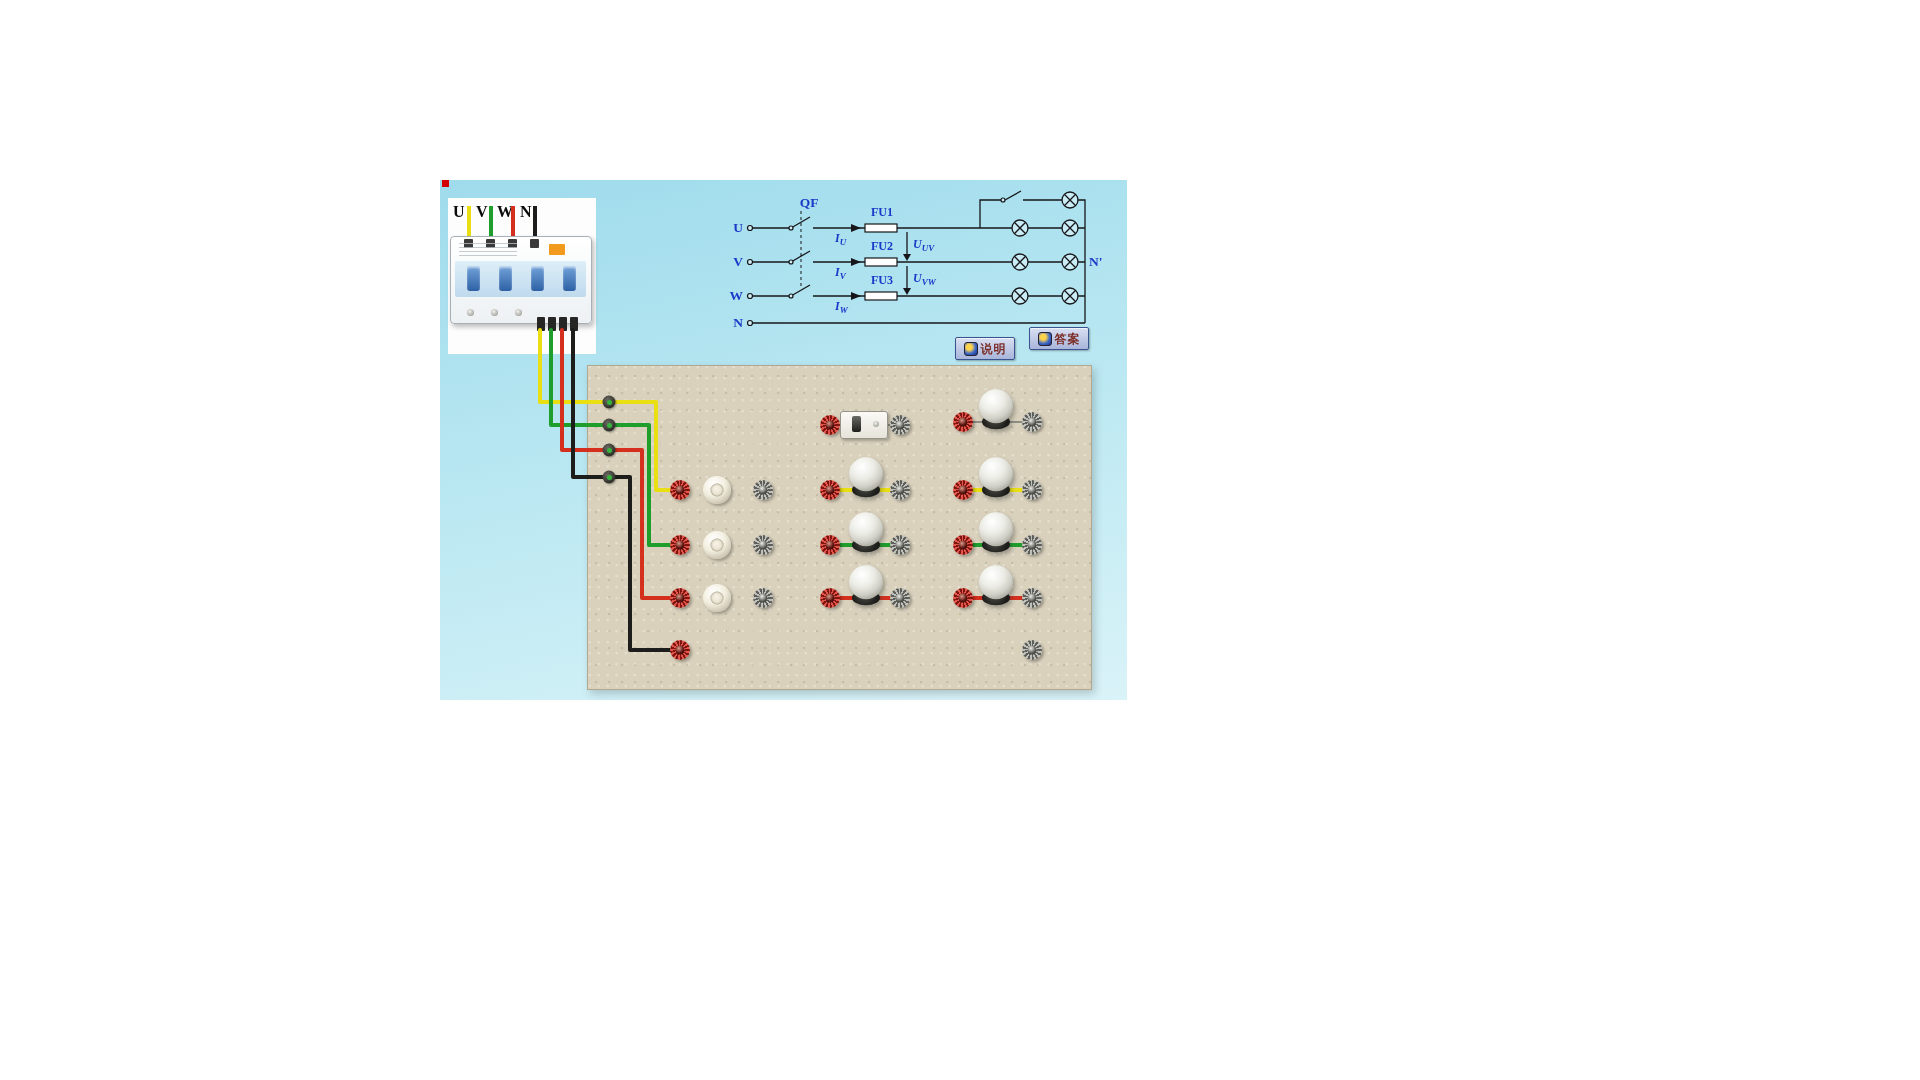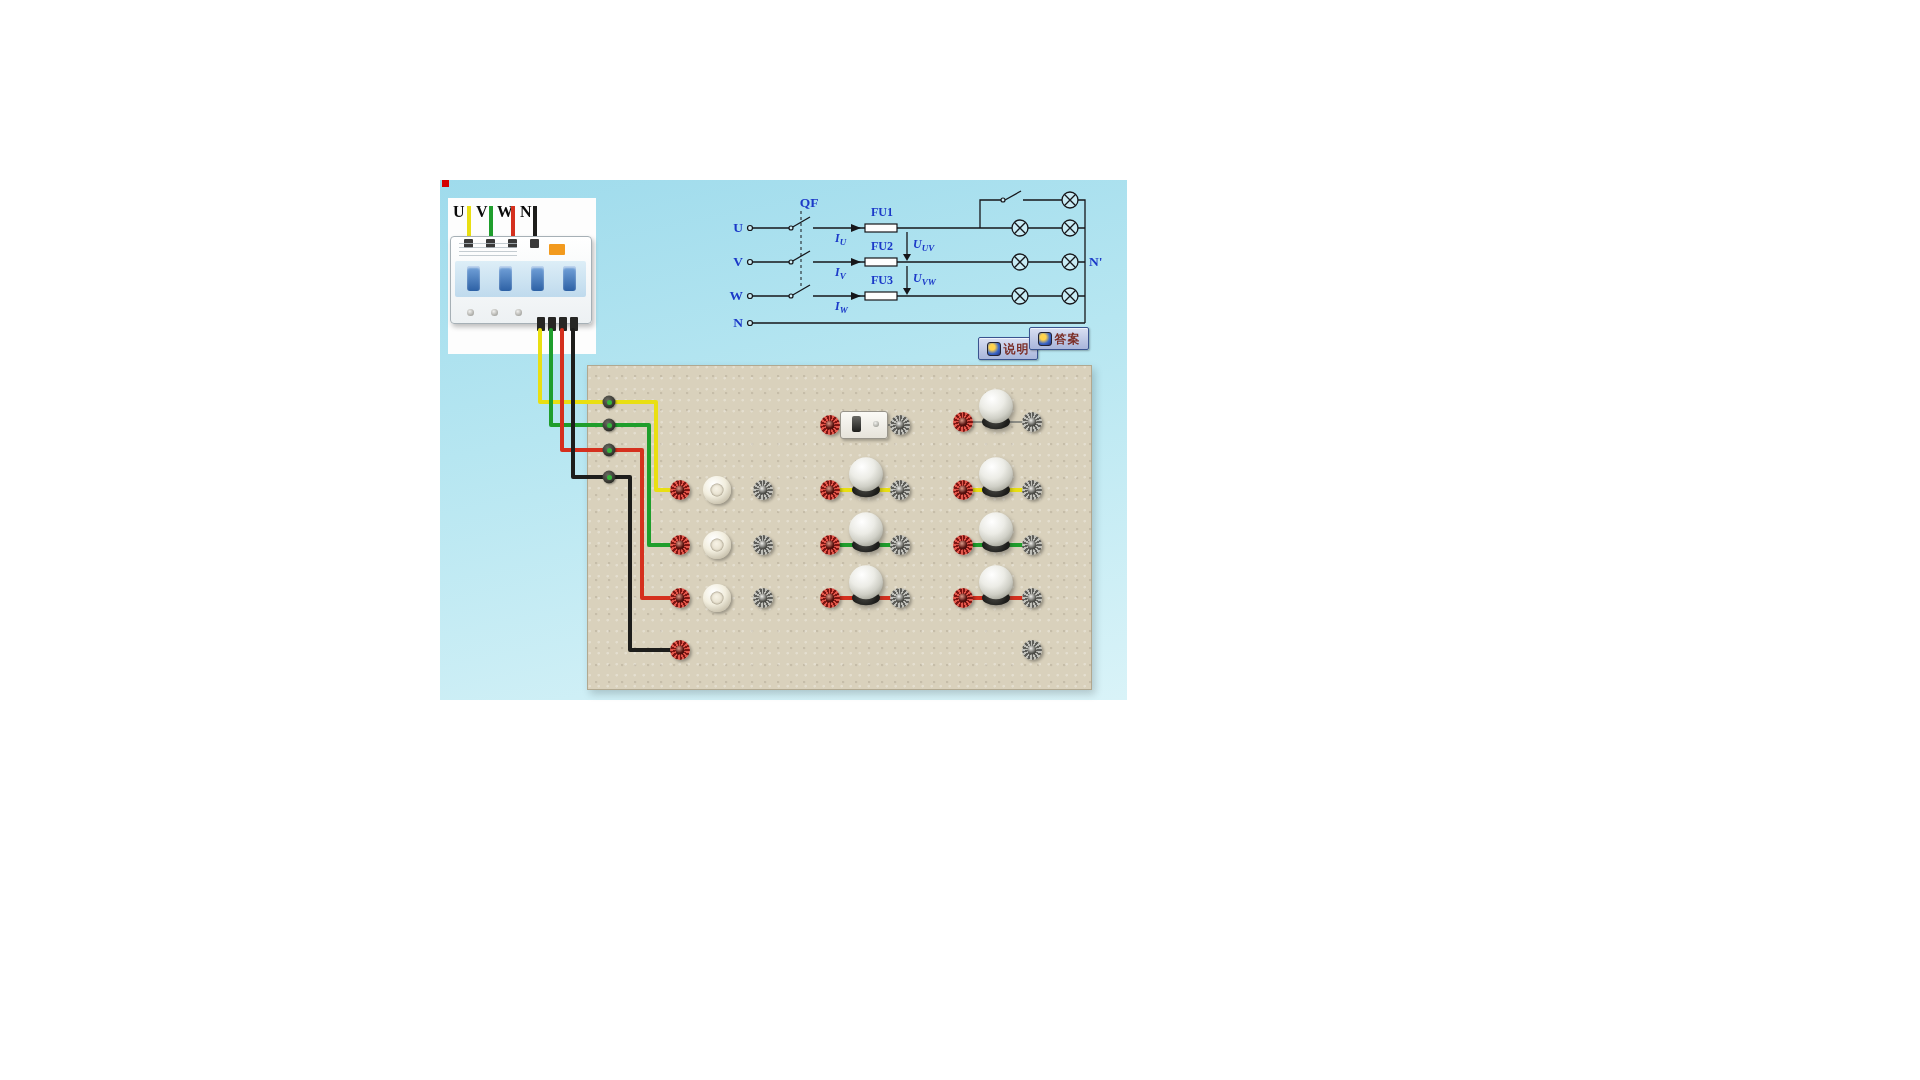--- a/index.html
+++ b/index.html
@@ -293,21 +293,21 @@
       <text class="lbl" x="146" y="65">FU2</text>
       <text class="lbl" x="146" y="99">FU3</text>
       <text class="lbl it" x="110" y="57"><tspan>I</tspan><tspan dy="3" font-size="9">U</tspan></text>
       <text class="lbl it" x="110" y="91"><tspan>I</tspan><tspan dy="3" font-size="9">V</tspan></text>
       <text class="lbl it" x="110" y="125"><tspan>I</tspan><tspan dy="3" font-size="9">W</tspan></text>
       <text class="lbl it" x="188" y="63"><tspan>U</tspan><tspan dy="3" font-size="9">UV</tspan></text>
       <text class="lbl it" x="188" y="97"><tspan>U</tspan><tspan dy="3" font-size="9">VW</tspan></text>
       <text class="lbl big" x="364" y="81">N'</text>
     </svg>
 
-    <div class="btn" style="left:538px;top:157px">
+    <div class="btn" style="left:515px;top:157px">
       <span class="btn-ic"></span>
       <span class="btn-t">说明</span>
     </div>
     <div class="btn" style="left:589px;top:147px">
       <span class="btn-ic"></span>
       <span class="btn-t">答案</span>
     </div>
   </div>
 </div>
 

